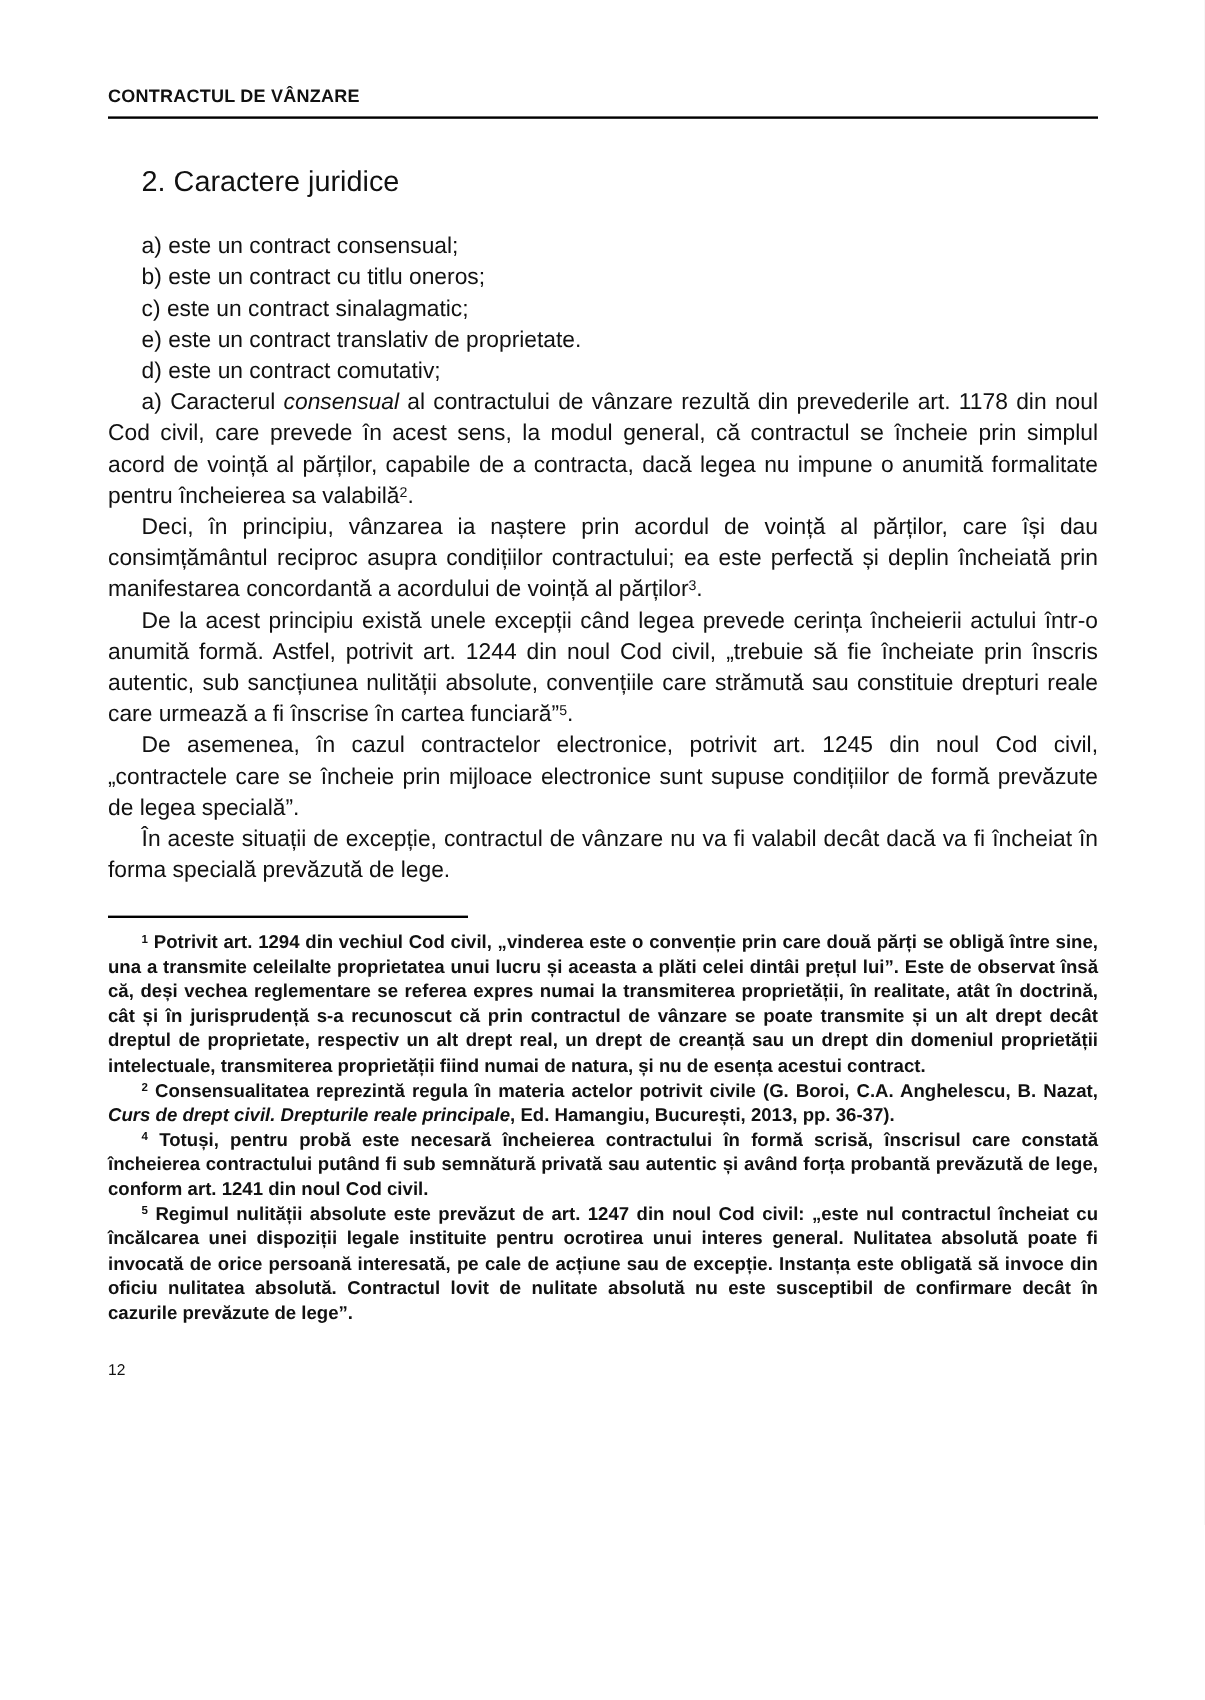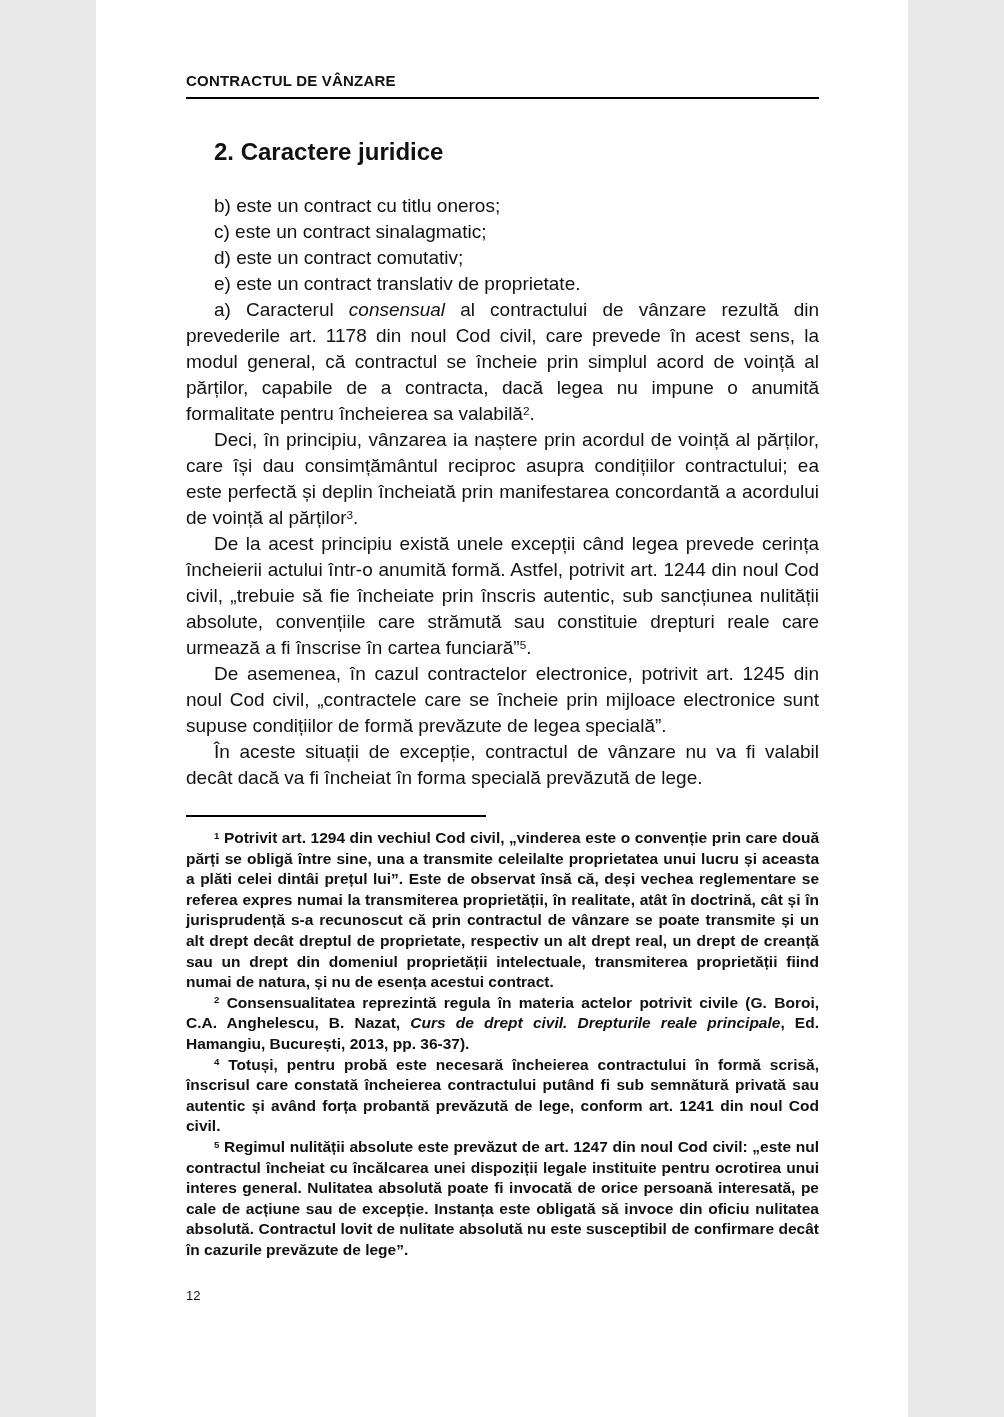--- a/index.html
+++ b/index.html
@@ -1,18 +1,18 @@
 <!DOCTYPE html>
 <html lang="ro"><head>
 <meta charset="utf-8">
 <style>
   html, body { margin: 0; padding: 0; background: #e8e8e8; }
   .sheet {
     position: relative;
-    width: 812px;
+    width: 1004px;
     height: 1417px;
     margin: 0 auto;
     background: #ffffff;
     color: #111111;
     font-family: "Liberation Sans", sans-serif;
     overflow: hidden;
   }
   .content { padding: 0 89px 0 90px; }
 
   
@@ -32,21 +32,21 @@
     font-size: 19px;
     line-height: 26px;
     text-align: justify;
   }
   .bodytext p { margin: 0; }
   .bodytext p.indent { text-indent: 28px; }
   .first-para { margin-top: 16px; }
 
   .section-heading {
     font-size: 24px;
-    font-weight: bold;
+    font-weight: normal;
     margin: 37px 0 25px 28px;
     line-height: 32px;
   }
 
   .list-block div { line-height: 26px; padding-left: 28px; }
 
   sup.fnref {
     font-size: 0.62em;
     line-height: 0;
     vertical-align: baseline;
@@ -85,24 +85,25 @@
       <span class="title">CONTRACTUL DE VÂNZARE</span>
     </header>
 
     <div class="bodytext">
 
 
       <h2 class="section-heading">2. Caractere juridice</h2>
 
 
       <div class="list-block">
+        <div>a) este un contract consensual;</div>
         <div>b) este un contract cu titlu oneros;</div>
         <div>c) este un contract sinalagmatic;</div>
+        <div>e) este un contract translativ de proprietate.</div>
         <div>d) este un contract comutativ;</div>
-        <div>e) este un contract translativ de proprietate.</div>
       </div>
 
       <p class="indent"><span>a) Caracterul </span><span class="it">consensual</span><span> al contractului de vânzare rezultă din prevederile art. 1178 din noul Cod civil, care prevede în acest sens, la modul general, că contractul se încheie prin simplul acord de voință al părților, capabile de a contracta, dacă legea nu impune o anumită formalitate pentru încheierea sa valabilă</span><sup class="fnref">2</sup><span>.</span></p>
 
       <p class="indent"><span>Deci, în principiu, vânzarea ia naștere prin acordul de voință al părților, care își dau consimțământul reciproc asupra condițiilor contractului; ea este perfectă și deplin încheiată prin manifestarea concordantă a acordului de voință al părților</span><sup class="fnref">3</sup><span>.</span></p>
 
 
       <p class="indent"><span>De la acest principiu există unele excepții când legea prevede cerința încheierii actului într-o anumită formă. Astfel, potrivit art. 1244 din noul Cod civil, „trebuie să fie încheiate prin înscris autentic, sub sancțiunea nulității absolute, convențiile care strămută sau constituie drepturi reale care urmează a fi înscrise în cartea funciară”</span><sup class="fnref">5</sup><span>.</span></p>
 
       <p class="indent">De asemenea, în cazul contractelor electronice, potrivit art. 1245 din noul Cod civil, „contractele care se încheie prin mijloace electronice sunt supuse condițiilor de formă prevăzute de legea specială”.</p>

